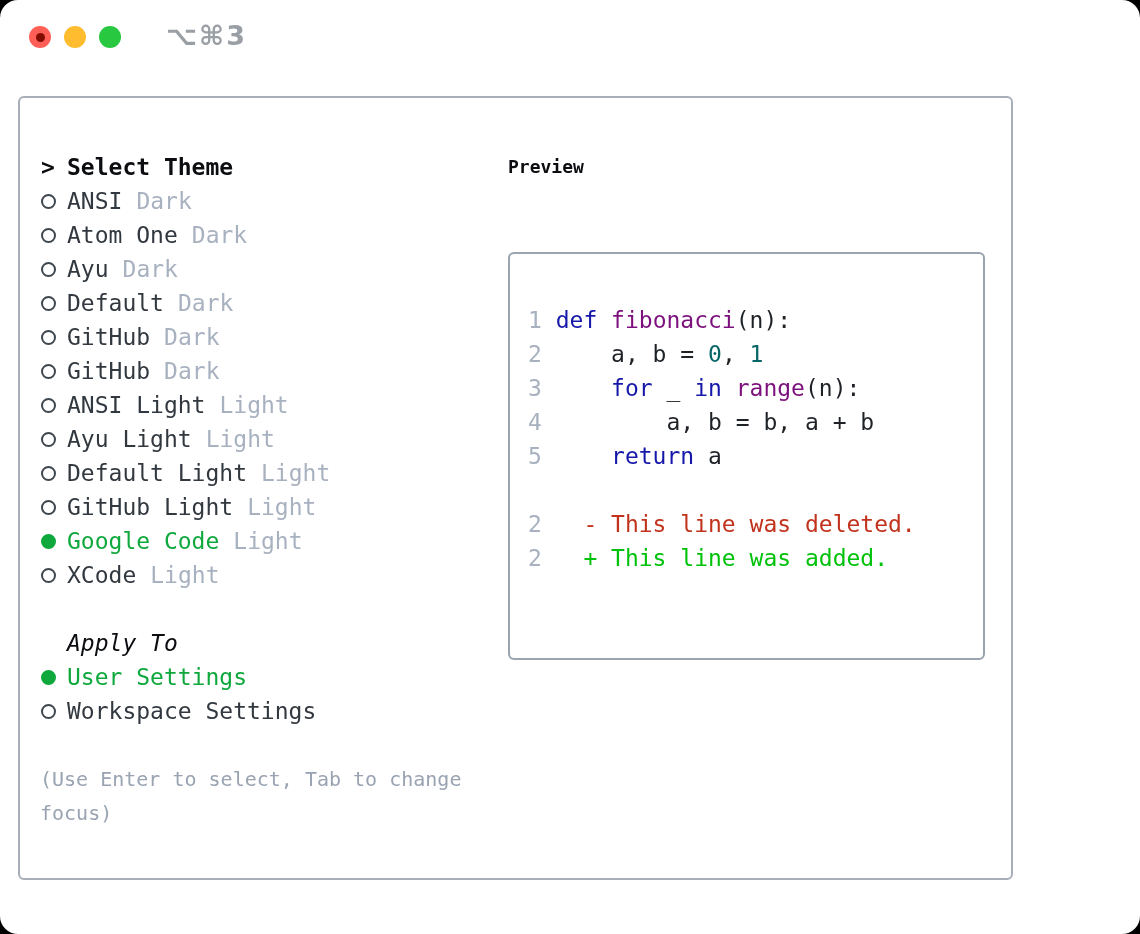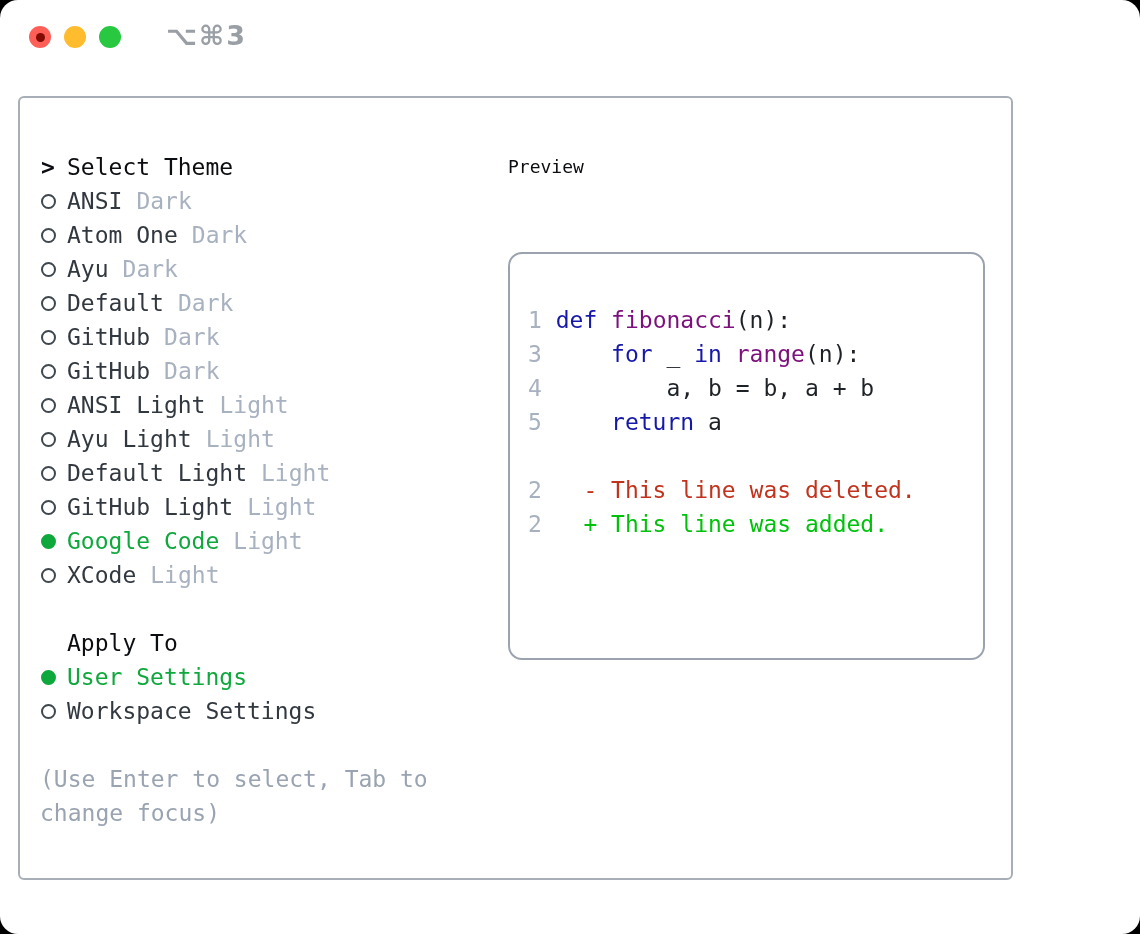--- a/index.html
+++ b/index.html
@@ -55,36 +55,36 @@
     border:2px solid var(--border);border-radius:6px;
     background:#fff;
   }
   .left-col{position:absolute;left:20px;top:52px;width:445px;font-size:23px;}
   .row{height:34px;display:flex;align-items:center;white-space:pre;}
   .spacer{height:34px;}
   .marker{width:16px;margin-right:11px;flex:none;display:flex;align-items:center;justify-content:center;}
   .arrow{color:var(--header);font-weight:700;font-size:23px;}
   .circle{width:15px;height:15px;border-radius:50%;border:2px solid #3f474f;box-sizing:border-box;}
   .circle.sel{background:var(--accent);border-color:var(--accent);}
-  .hdr{font-weight:400;color:var(--header);}
-  .hdr2{color:var(--header);}
+  .hdr{font-weight:700;color:var(--header);}
+  .hdr2{color:var(--header);font-style:italic;}
   .name{color:var(--text);}
   .row.selected .name{color:var(--accent);}
   .variant{color:var(--muted);margin-left:14px;}
   .footer{
-    color:var(--muted2);font-size:23px;line-height:34px;
+    color:var(--muted2);font-size:20px;line-height:34px;
     max-width:436px;white-space:normal;
   }
   
   .right-col{position:absolute;left:479px;top:52px;}
   .preview-title{height:34px;line-height:34px;font-size:18px;padding-left:9px;}
   .preview-box{
     position:absolute;left:9px;top:102px;
     width:477px;height:408px;box-sizing:border-box;
-    border:2px solid #9aa3ae;border-radius:14px;background:#fff;
+    border:2px solid #9aa3ae;border-radius:6px;background:#fff;
     padding:49px 0 0 18px;overflow:hidden;
   }
   .code-line{height:34px;line-height:34px;font-size:23px;white-space:pre;}
   .lineno{display:inline-block;width:1ch;margin-right:1ch;text-align:right;color:var(--muted);}
   .tk-kw{color:var(--kw);}
   .tk-fn{color:var(--fn);}
   .tk-num{color:var(--lit);}
   .tk-pl{color:var(--code-plain);}
   .diff-context{color:var(--muted2);}
   .diff-deleted{color:var(--diff-red);}
@@ -144,20 +144,21 @@
       <div class="spacer"></div>
 
       <div class="footer">(Use Enter to select, Tab to change focus)</div>
     </div>
 
     <div class="right-col">
       <div class="preview-title hdr">Preview</div>
       <div class="preview-box">
         <div id="code-block">
             <div class="code-line"><span class="lineno">1</span><span class="tk-kw">def</span><span class="tk-pl"> </span><span class="tk-fn">fibonacci</span><span class="tk-pl">(n):</span></div>
+            <div class="code-line"><span class="lineno">2</span><span class="tk-pl">    a, b = </span><span class="tk-num">0</span><span class="tk-pl">, </span><span class="tk-num">1</span></div>
             <div class="code-line"><span class="lineno">3</span><span class="tk-pl">    </span><span class="tk-kw">for</span><span class="tk-pl"> _ </span><span class="tk-kw">in</span><span class="tk-pl"> </span><span class="tk-fn">range</span><span class="tk-pl">(n):</span></div>
             <div class="code-line"><span class="lineno">4</span><span class="tk-pl">        a, b = b, a + b</span></div>
             <div class="code-line"><span class="lineno">5</span><span class="tk-pl">    </span><span class="tk-kw">return</span><span class="tk-pl"> a</span></div>
           </div>
         <div class="spacer"></div>
         <div id="diff-block">
             <div class="code-line"><span class="lineno">2</span><span class="diff-deleted">  - This line was deleted.</span></div>
             <div class="code-line"><span class="lineno">2</span><span class="diff-added">  + This line was added.</span></div>
           </div>
       </div>

